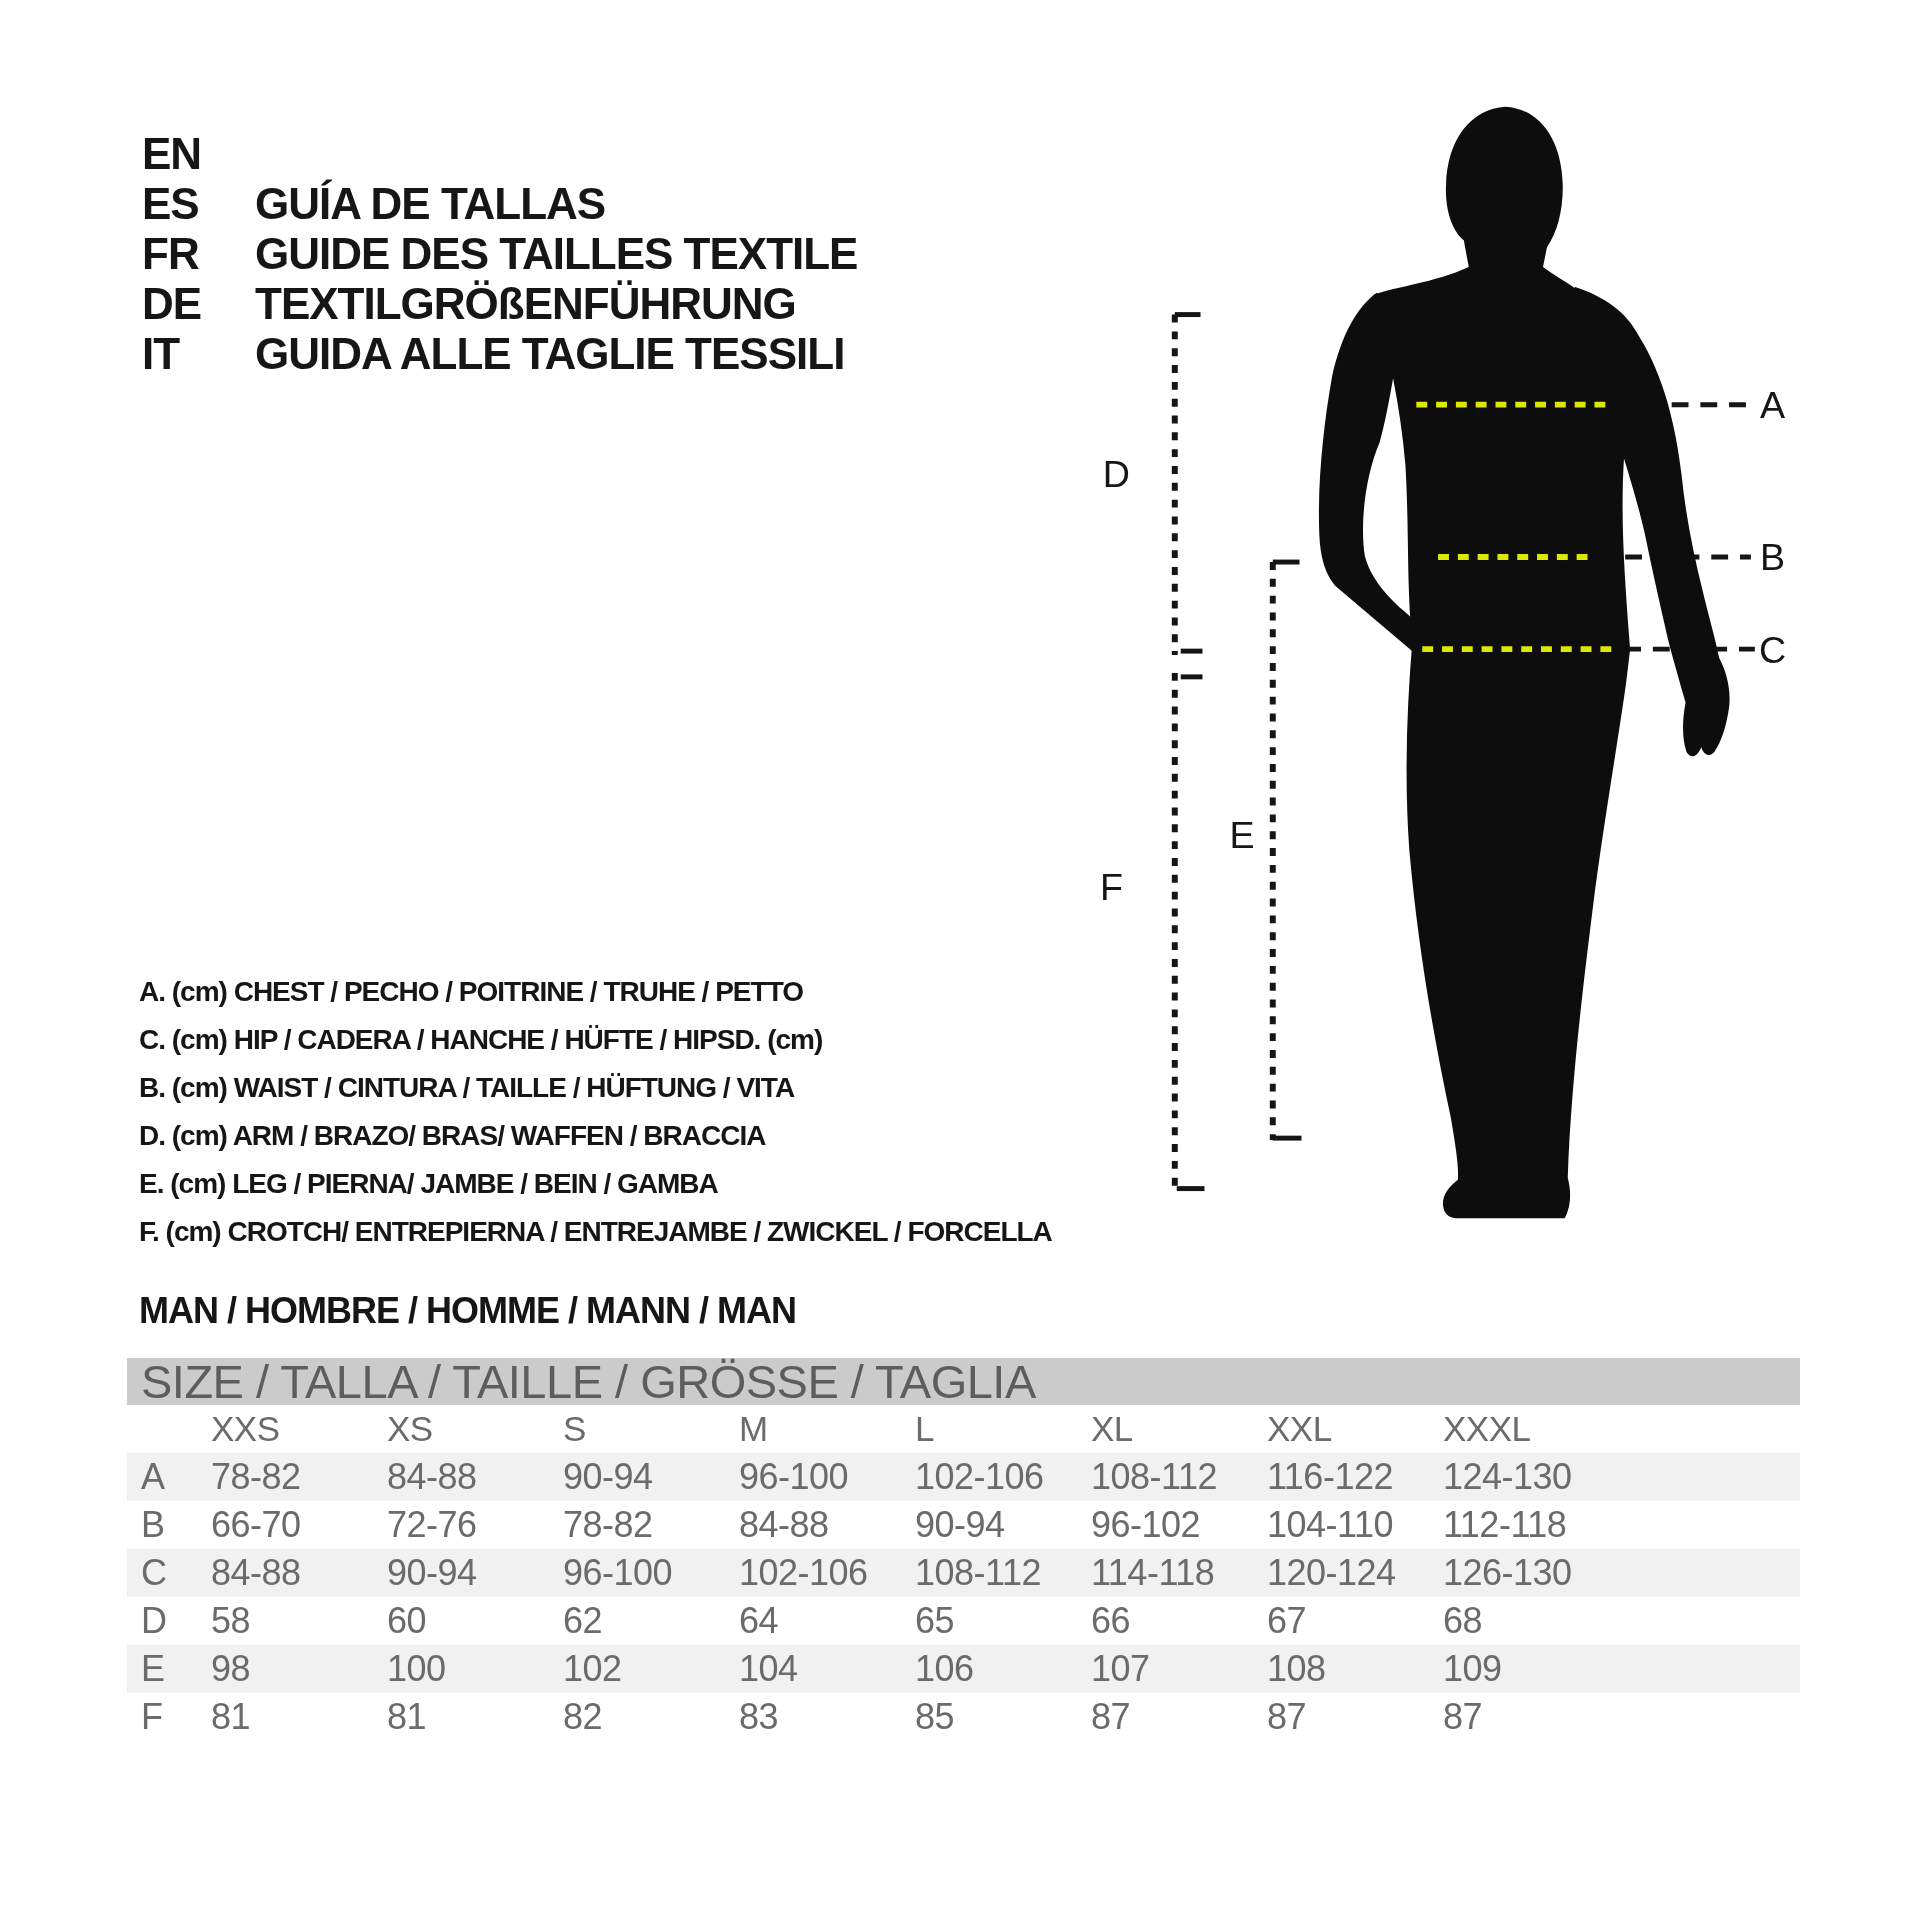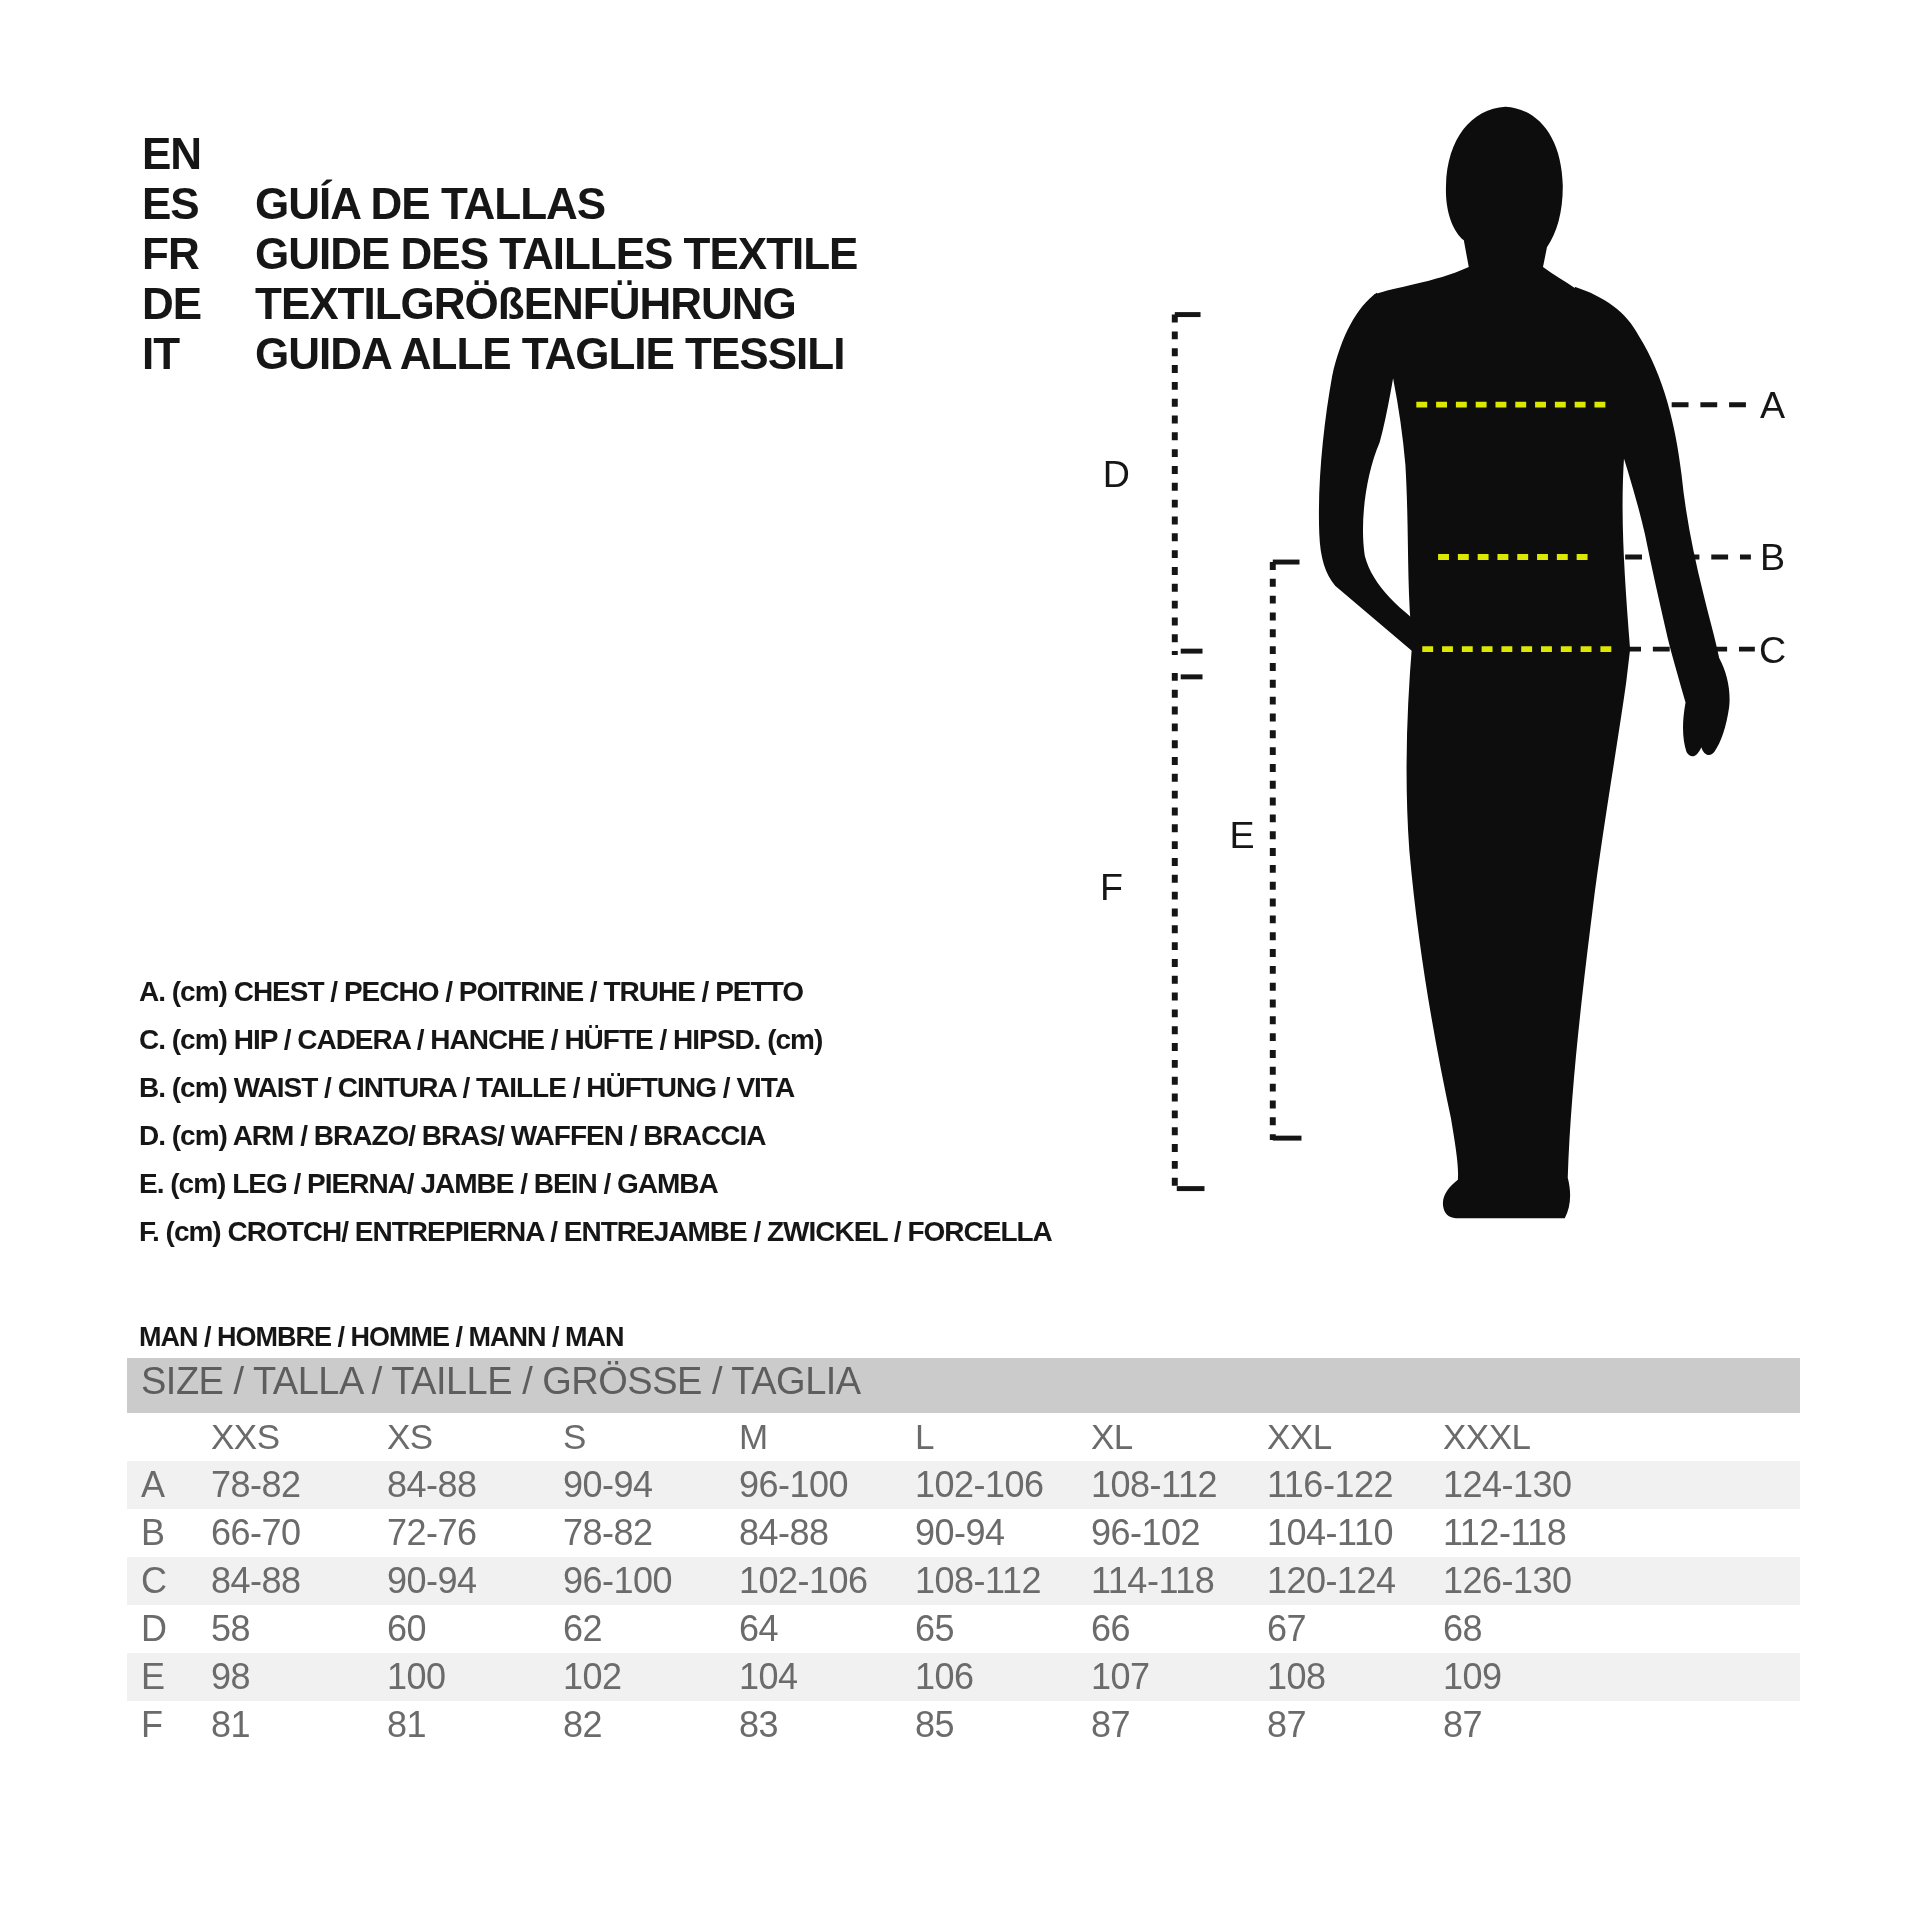--- a/index.html
+++ b/index.html
@@ -16,27 +16,27 @@
     font-size:44px;font-weight:bold;letter-spacing:-1px;color:#161616;}
   .lang-code{width:113px;}
   .lang-title{white-space:nowrap;}
 
   
   .legend-block{left:139px;top:968px;}
   .legend-row{height:48px;line-height:48px;font-size:28px;font-weight:bold;
     letter-spacing:-1px;color:#161616;white-space:nowrap;}
 
   
-  .category-line{left:139px;top:1290px;font-size:27px;font-weight:bold;
-    letter-spacing:-1px;color:#161616;white-space:nowrap;margin-top:32px;}
+  .category-line{left:139px;top:1290px;font-size:36px;font-weight:bold;
+    letter-spacing:-1px;color:#161616;white-space:nowrap;}
 
   
   .size-table{left:127px;top:1358px;width:1673px;color:#6b6b6b;}
-  .table-header-bar{height:55px;line-height:47px;background:#cbcbcb;
-    color:#5d5d5d;font-size:38px;padding-left:14px;letter-spacing:-0.5px;}
+  .table-header-bar{height:47px;line-height:47px;background:#cbcbcb;
+    color:#5d5d5d;font-size:47px;padding-left:14px;letter-spacing:-0.5px;}
   .t-row{display:grid;grid-template-columns:84px repeat(8,176px);
     height:48px;line-height:48px;font-size:36px;letter-spacing:-0.5px;}
   .t-row.alt{background:#f1f1f1;}
   .t-label{padding-left:14px;text-align:left;}
   .t-cell{text-align:left;}
   .sizes-row{font-size:35px;}
 
   
   .figure-svg{left:1040px;top:79px;}
   .measure-letter{font-family:"Liberation Sans","DejaVu Sans",sans-serif;

